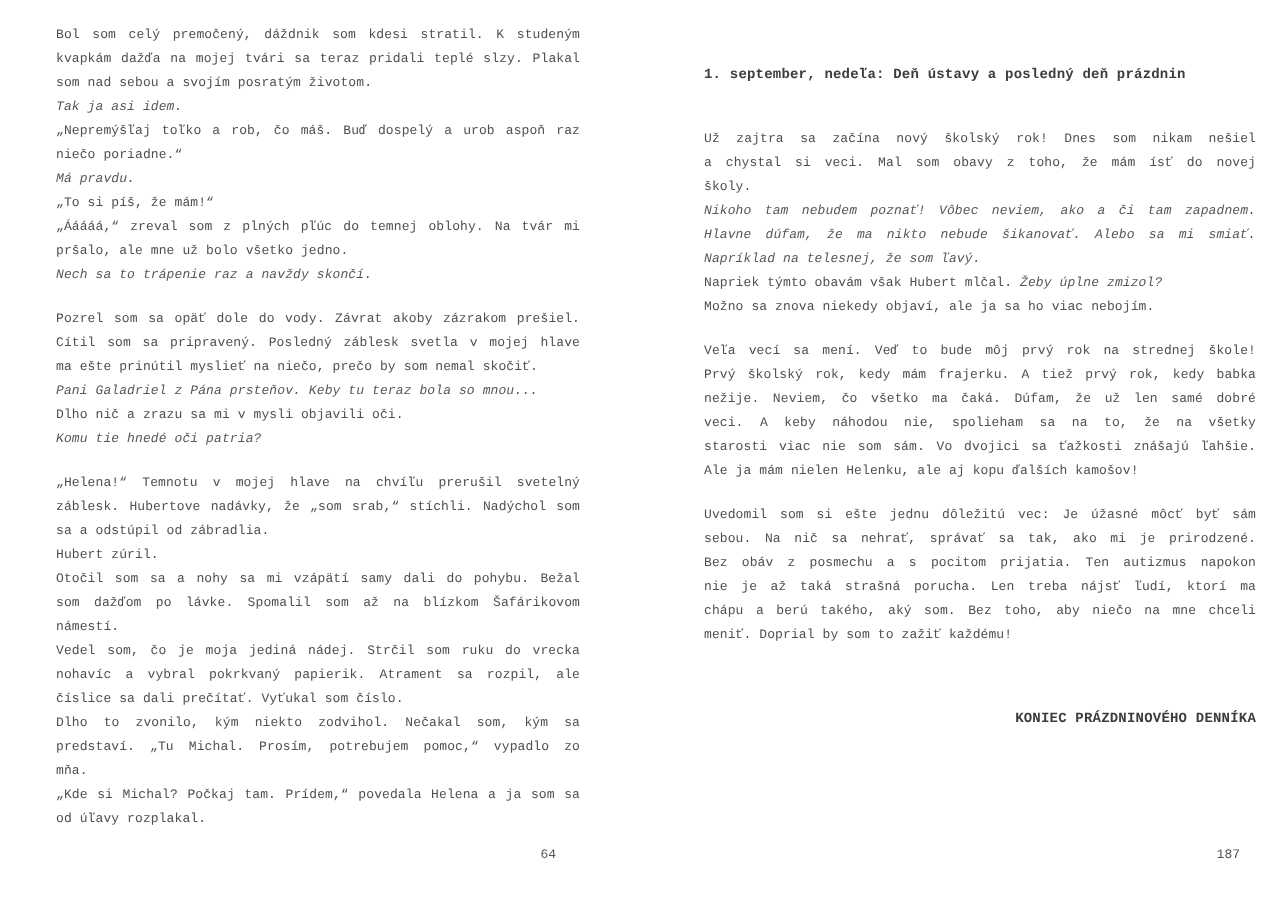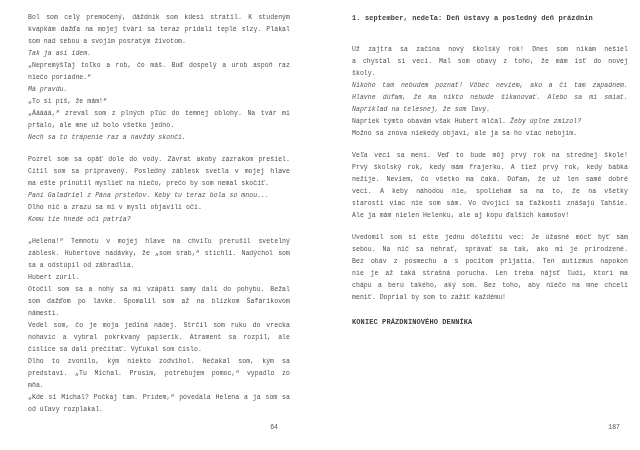--- a/index.html
+++ b/index.html
@@ -40,28 +40,29 @@
   .gap { height: 10px; }
 
   .heading {
     font-size: 7px;
     line-height: 12px;
     font-weight: bold;
     color: #3c3c3c;
     white-space: nowrap;
     margin-bottom: 20px;
     letter-spacing: 0.1px;
+    margin-top: 20px;
   }
   .end-marker {
-    margin-top: 12px;
+    margin-top: 30px;
     font-size: 7px;
     line-height: 12px;
     font-weight: bold;
     color: #3c3c3c;
-    text-align: left;
+    text-align: right;
     letter-spacing: 0.1px;
   }
   .pagenum {
     position: absolute;
     bottom: 5px;
     font-size: 6.5px;
     line-height: 10px;
     color: #555;
   }
   .page-left  .pagenum { right: 12px; }

